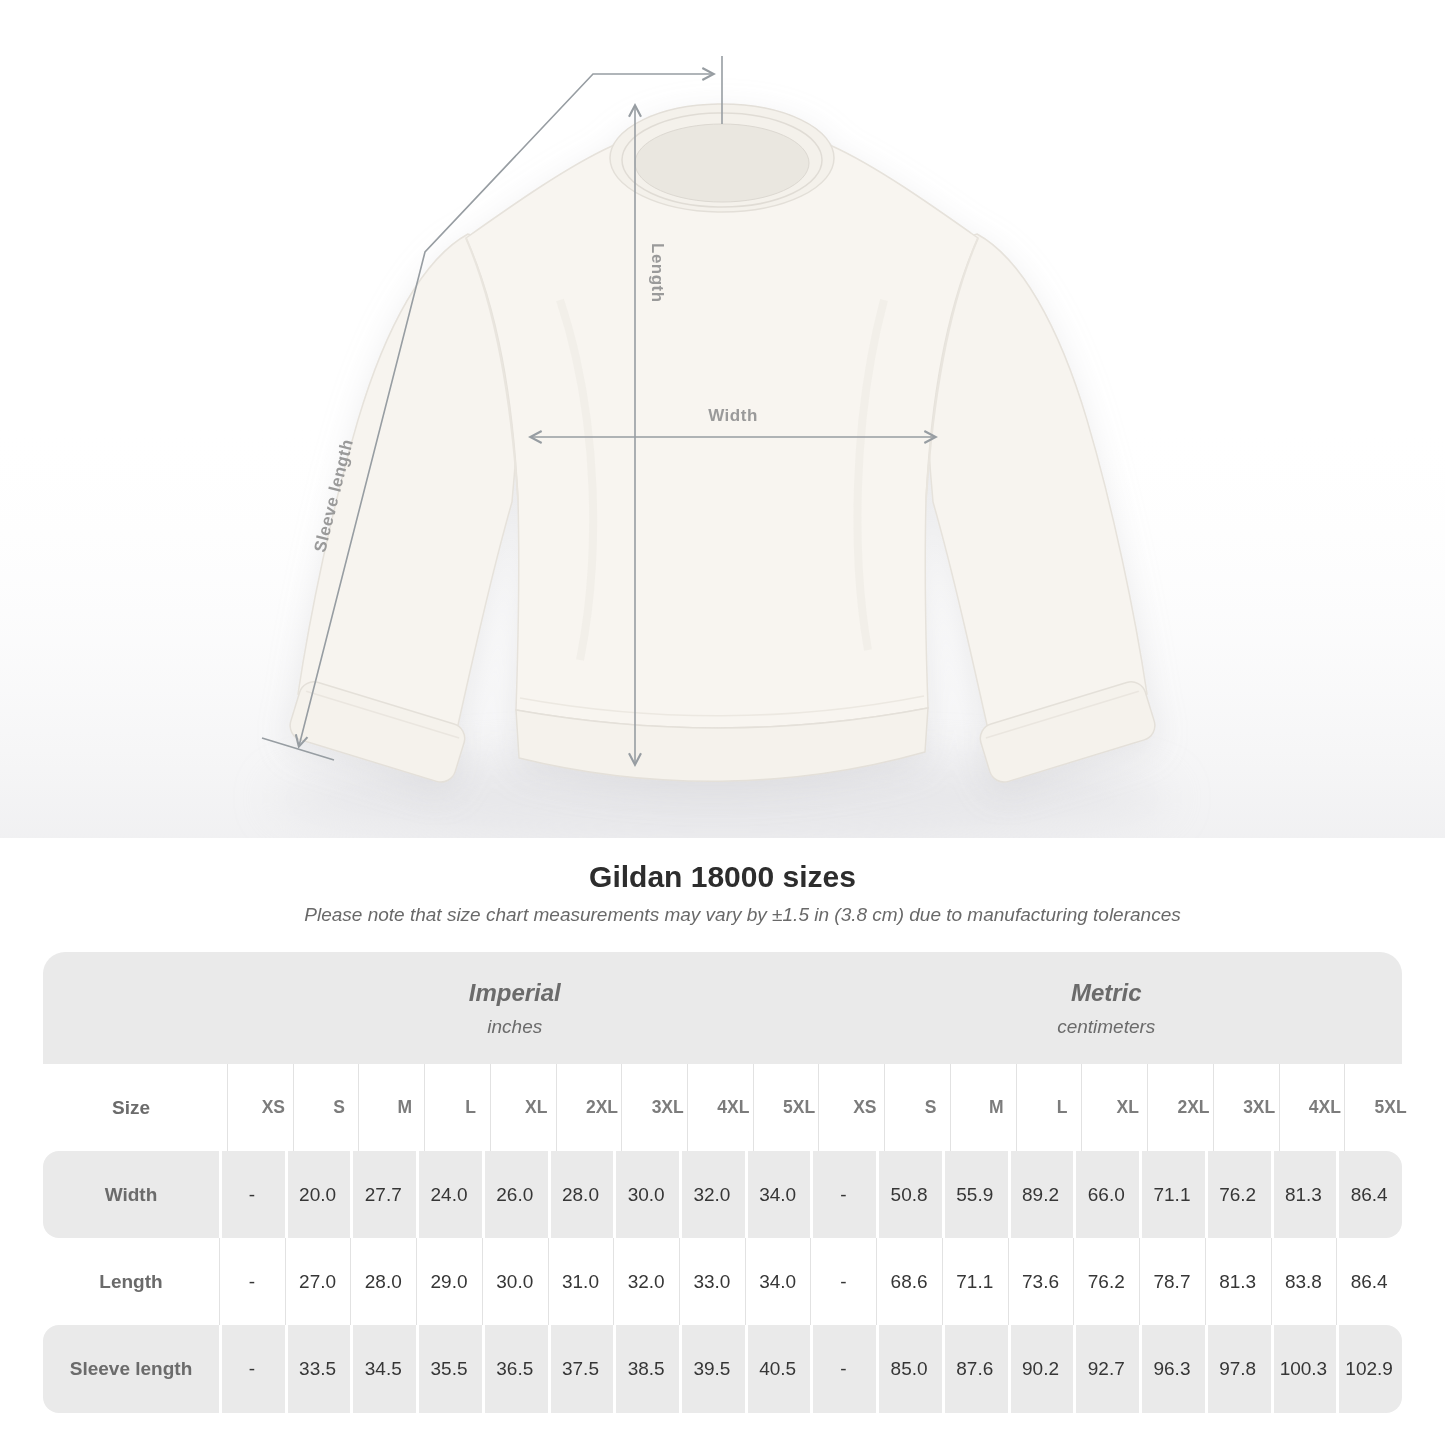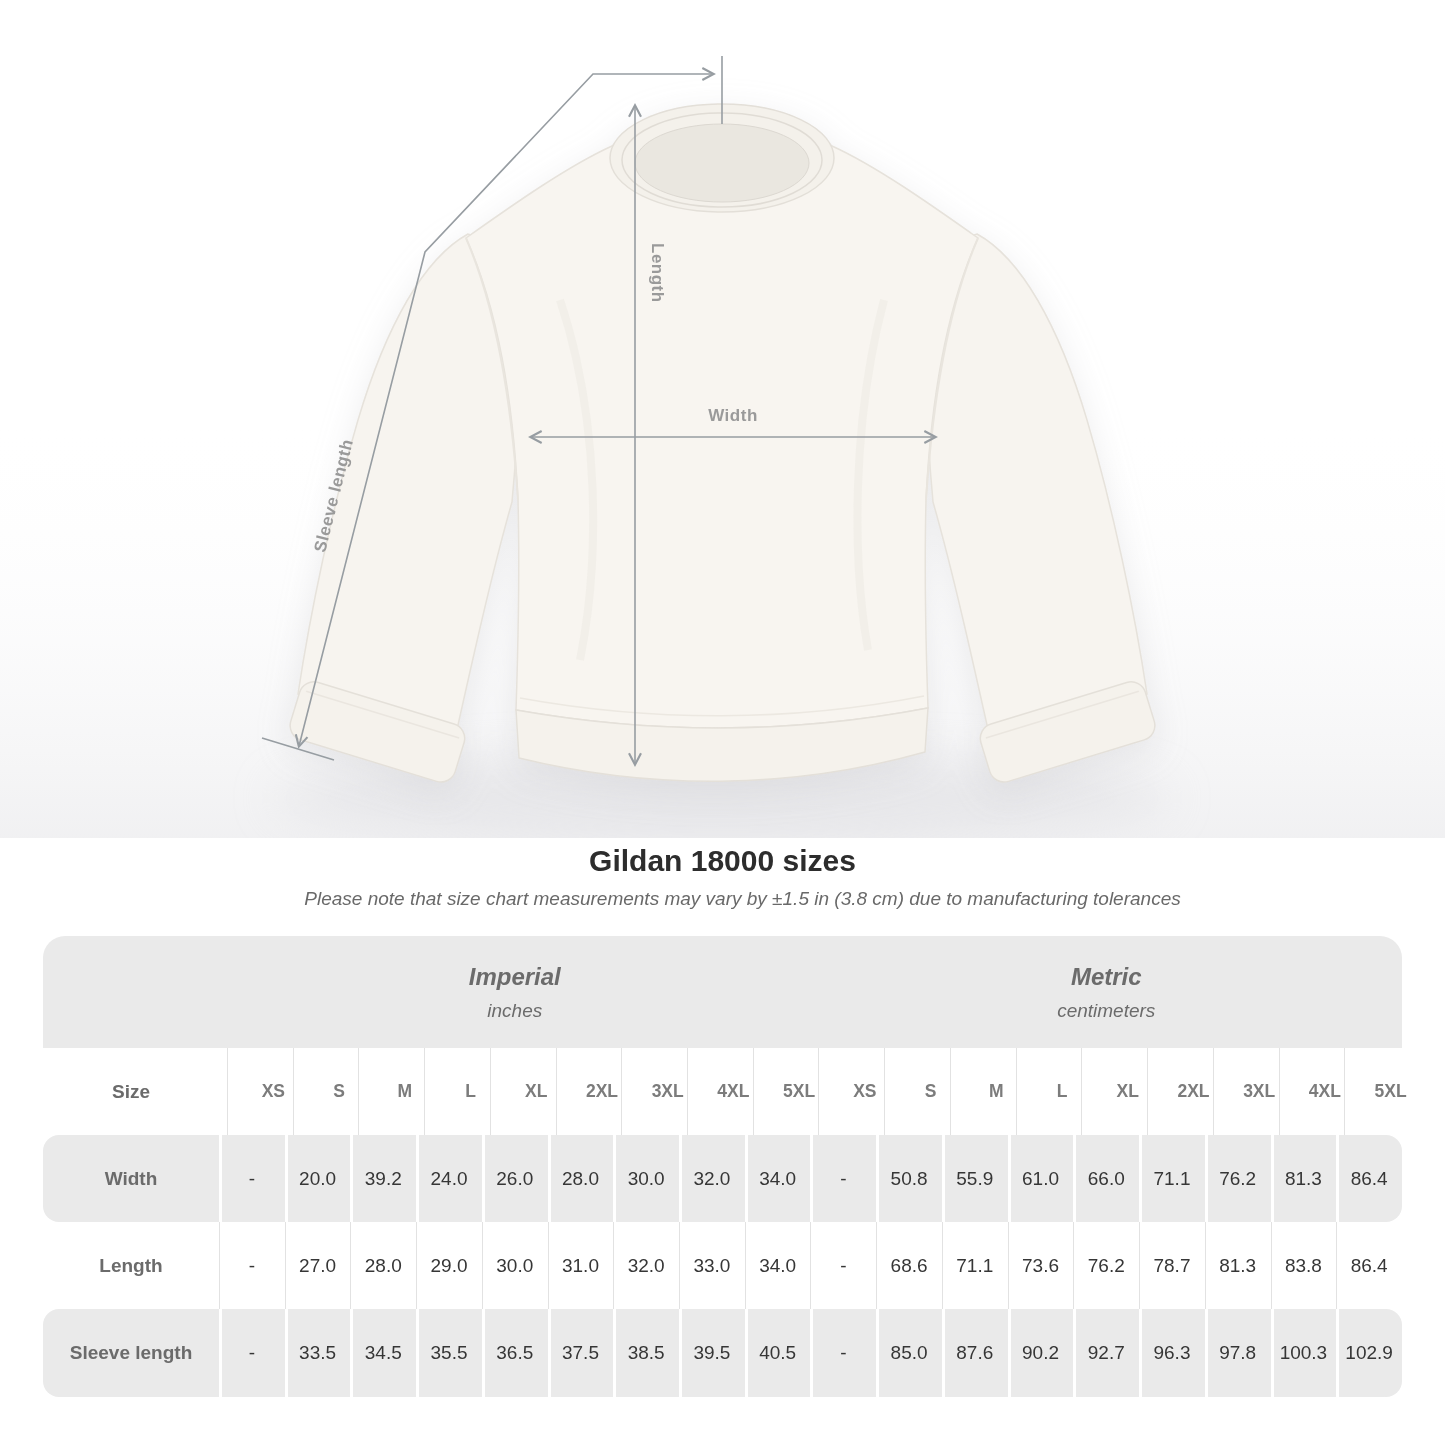--- a/index.html
+++ b/index.html
@@ -5,21 +5,21 @@
   html,body{margin:0;padding:0;background:#ffffff;}
   body{width:1445px;height:1445px;overflow:hidden;
        font-family:"Liberation Sans","DejaVu Sans",sans-serif;}
   .page{width:1445px;height:1445px;background:#ffffff;}
 
   
   .figure{width:1445px;height:838px;position:relative;}
   .figure svg{display:block;}
 
   
-  .caption{text-align:center;margin-top:4px;}
+  .caption{text-align:center;margin-top:20px;}
   .title{margin:0;font-size:30px;line-height:38px;font-weight:bold;color:#2d2d2d;}
   .subtitle{margin:7px 0 0 0;font-size:19px;line-height:24px;font-style:italic;color:#696969;padding-left:40px;}
 
   
   .size-table{width:1359px;margin:25px auto 0 auto;}
   .band-row,.t-row{display:grid;grid-template-columns:176px repeat(18,1fr);border-radius:16px;}
   .band-row{height:112px;}
   .cell{display:flex;align-items:center;justify-content:center;min-width:0;}
   .band{background:#eaeaea;flex-direction:column;}
   .band-spacer{grid-column:1;border-top-left-radius:22px;}
@@ -165,31 +165,31 @@
           <div class="cell head-cell">XL</div>
           <div class="cell head-cell">2XL</div>
           <div class="cell head-cell">3XL</div>
           <div class="cell head-cell">4XL</div>
           <div class="cell head-cell">5XL</div>
         </div>
         <div class="t-row row-gray">
           <div class="cell label-cell">Width</div>
           <div class="cell data-cell">-</div>
           <div class="cell data-cell">20.0</div>
-          <div class="cell data-cell">39.2</div>
+          <div class="cell data-cell">27.7</div>
           <div class="cell data-cell">24.0</div>
           <div class="cell data-cell">26.0</div>
           <div class="cell data-cell">28.0</div>
           <div class="cell data-cell">30.0</div>
           <div class="cell data-cell">32.0</div>
           <div class="cell data-cell">34.0</div>
           <div class="cell data-cell">-</div>
           <div class="cell data-cell">50.8</div>
           <div class="cell data-cell">55.9</div>
-          <div class="cell data-cell">61.0</div>
+          <div class="cell data-cell">89.2</div>
           <div class="cell data-cell">66.0</div>
           <div class="cell data-cell">71.1</div>
           <div class="cell data-cell">76.2</div>
           <div class="cell data-cell">81.3</div>
           <div class="cell data-cell">86.4</div>
         </div>
         <div class="t-row row-white">
           <div class="cell label-cell">Length</div>
           <div class="cell data-cell">-</div>
           <div class="cell data-cell">27.0</div>

